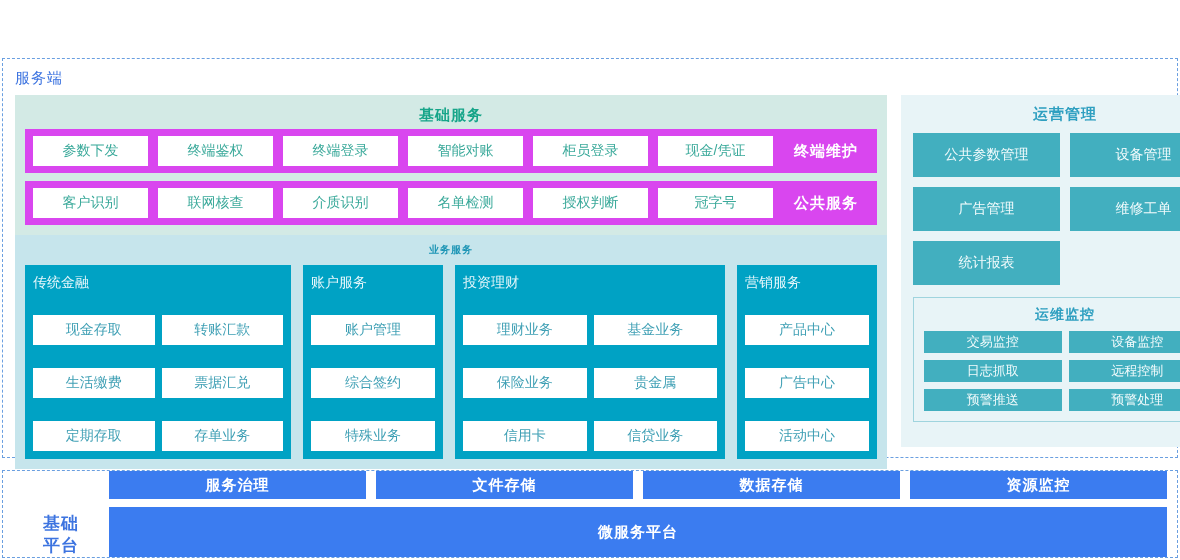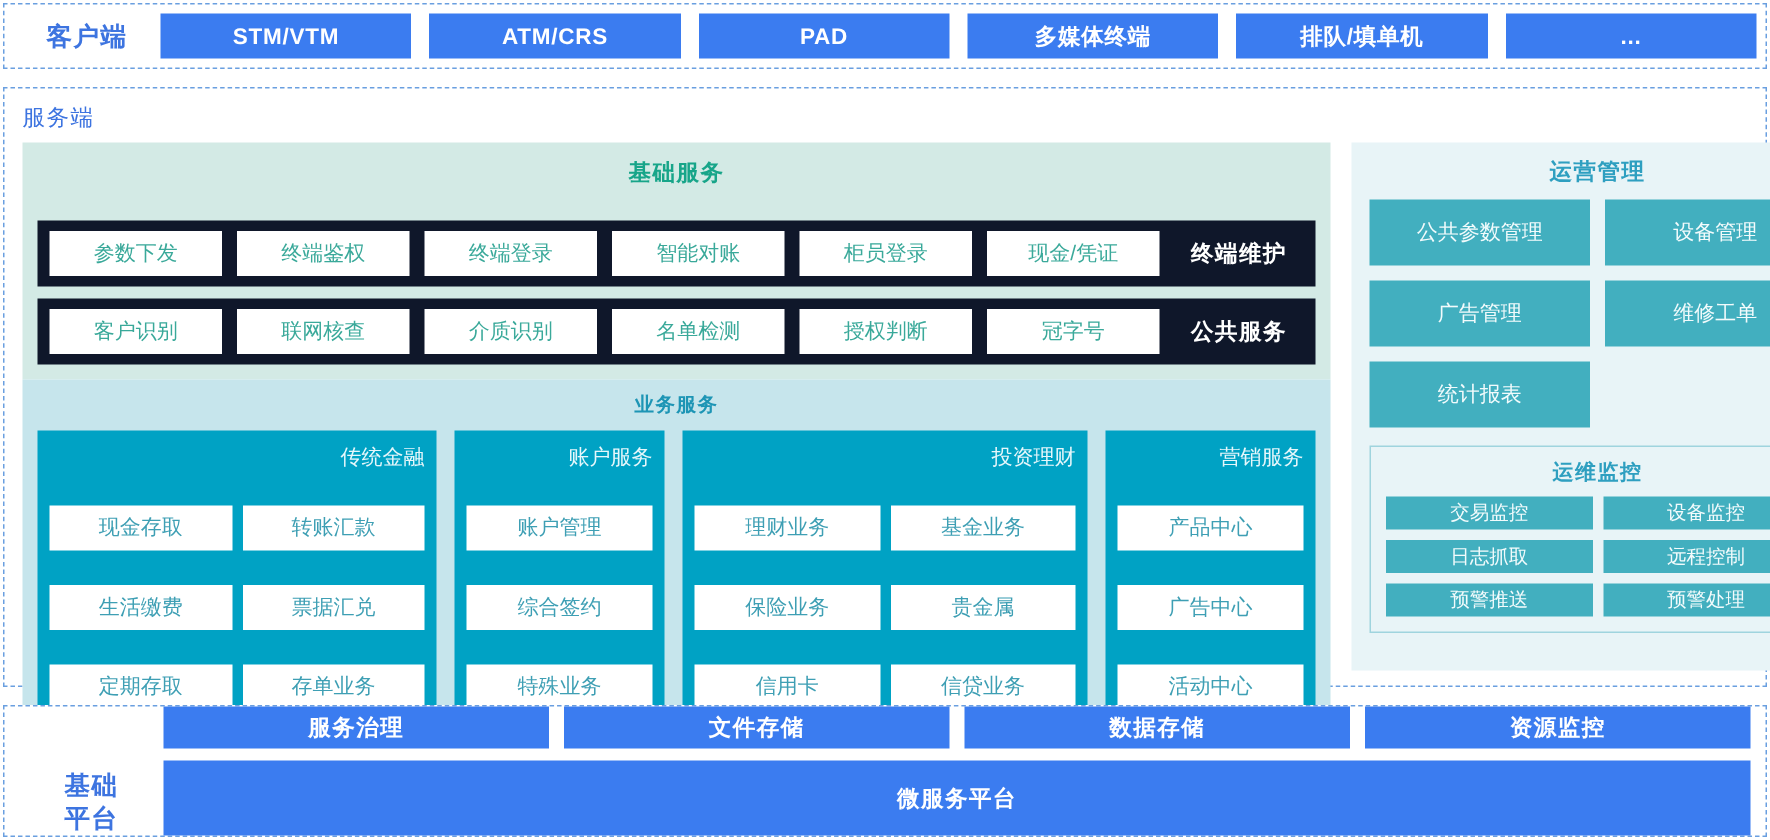--- a/index.html
+++ b/index.html
@@ -51,57 +51,57 @@
   
   .left-col{flex:1 1 auto;display:flex;flex-direction:column;gap:0;}
 
   
   .basic{
     background:#d3eae5;
     padding:6px 10px 8px 10px;
   }
   .blk-title{
     text-align:center;color:#17a589;font-weight:bold;font-size:15px;
-    padding:5px 0 22px 0;letter-spacing:1px;
+    padding:5px 0 4px 0;letter-spacing:1px;
   }
   .basic-strip{
-    background:#0f172a;display:flex;align-items:center;gap:10px;
+    background:#d946ef;display:flex;align-items:center;gap:10px;
     padding:7px 8px;margin-bottom:8px;
   }
   .basic-strip:last-child{margin-bottom:2px;}
   .chip-w{
     flex:1;background:#ffffff;color:#3aa99a;height:30px;
     display:flex;align-items:center;justify-content:center;
     font-size:14px;
   }
   .strip-label{
     flex:0 0 86px;text-align:center;color:#ffffff;font-weight:bold;font-size:15px;
     letter-spacing:1px;
   }
 
   
   .biz{
     background:#c6e5ec;padding:4px 10px 10px 10px;flex:1;
     display:flex;flex-direction:column;
   }
   .biz-title{
-    text-align:center;color:#1d95b5;font-weight:bold;font-size:13px;
+    text-align:center;color:#1d95b5;font-weight:bold;font-size:10px;
     padding:4px 0 8px 0;letter-spacing:1px;
   }
   .biz-cols{display:flex;gap:12px;flex:1;}
   .biz-col{
     background:#00a2c4;padding:6px 8px 8px 8px;
     display:flex;flex-direction:column;
   }
   .biz-col.c1{flex:0 0 250px;}
   .biz-col.c2{flex:0 0 124px;}
   .biz-col.c3{flex:0 0 254px;}
   .biz-col.c4{flex:0 0 124px;}
   .biz-col-title{
-    text-align:right;color:#e6f7fb;font-size:14px;padding:3px 0 7px 0;
+    text-align:left;color:#e6f7fb;font-size:14px;padding:3px 0 7px 0;
   }
   .biz-grid{
     display:flex;flex-wrap:wrap;gap:7px;align-content:flex-start;
   }
   .biz-grid.two .cell{width:calc(50% - 3.5px);}
   .biz-grid.one .cell{width:100%;}
   .cell{
     background:#ffffff;color:#3e9fb4;height:30px;
     display:flex;align-items:center;justify-content:center;
     font-size:14px;box-sizing:border-box;margin-top:16px;
@@ -157,31 +157,20 @@
     height:50px;background:#3b7cf0;color:#fff;
     display:flex;align-items:center;justify-content:center;
     font-size:15px;font-weight:bold;letter-spacing:1px;
   }
 </style>
 </head>
 <body>
 
 <div class="page">
 
-  <div class="client-row dashed">
-    <div class="client-title">客户端</div>
-    <div class="client-btns">
-      <div class="client-btn">STM/VTM</div>
-      <div class="client-btn">ATM/CRS</div>
-      <div class="client-btn">PAD</div>
-      <div class="client-btn">多媒体终端</div>
-      <div class="client-btn">排队/填单机</div>
-      <div class="client-btn">...</div>
-    </div>
-  </div>
 
   <div class="server-sec dashed">
     <div class="server-title">服务端</div>
 
     <div class="server-body">
 
       <div class="left-col">
 
         <div class="basic">
           <div class="blk-title">基础服务</div>

